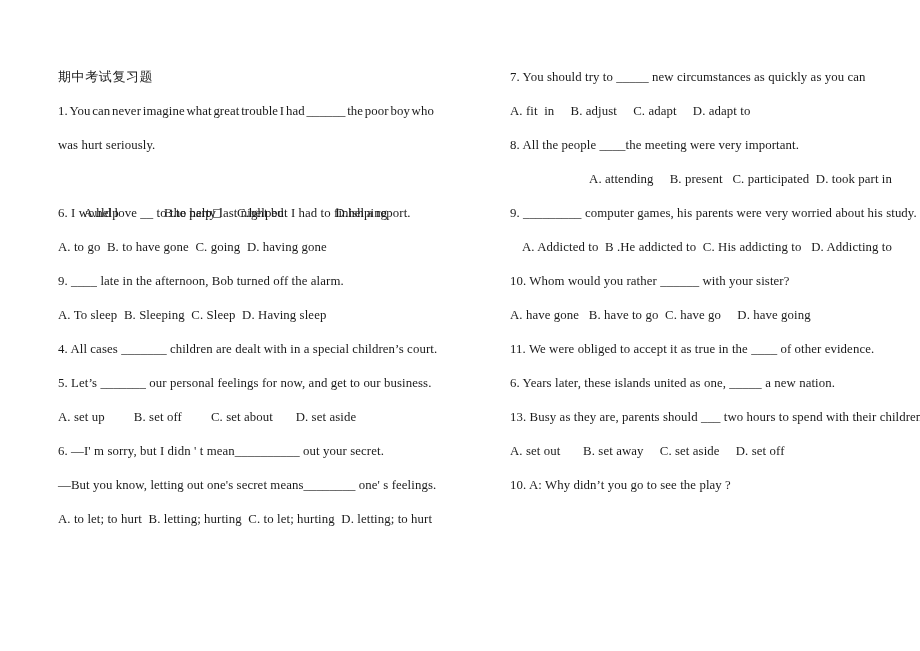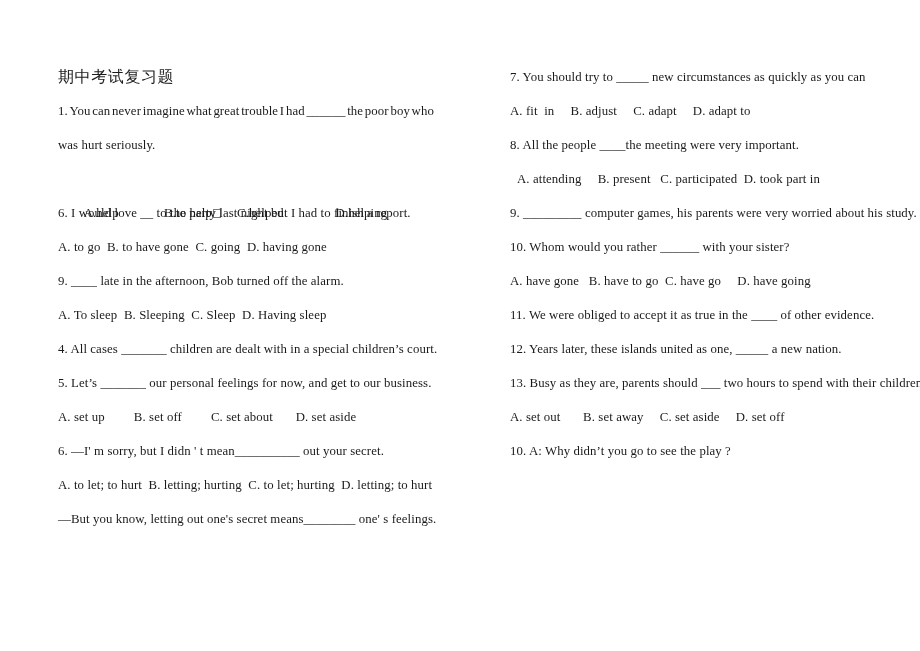--- a/index.html
+++ b/index.html
@@ -46,35 +46,36 @@
   
   .line {
     height: 34px;
     line-height: 34px;
     font-size: 12.8px;
     white-space: pre;
     letter-spacing: 0.1px;
   }
 
   .line.title {
-    font-size: 16px;
+    font-size: 13px;
     font-family: "DejaVu Sans", "Liberation Sans", sans-serif;
     letter-spacing: 0.6px;
   }
 
   
   .line.justify {
     white-space: normal;
     display: flex;
     justify-content: space-between;
     width: 376px;
   }
 
   .line.indent {
     padding-left: 7px;
+    text-align: right;
   }
 
   .tofu {
     display: inline-block;
     width: 8px;
     height: 9px;
     border: 1px solid #7a7a7a;
     vertical-align: -1px;
     margin-left: 1px;
     box-sizing: border-box;
@@ -120,41 +121,42 @@
 
       <div class="line">9. ____ late in the afternoon, Bob turned off the alarm.</div>
       <div class="line">A. To sleep  B. Sleeping  C. Sleep  D. Having sleep</div>
 
       <div class="line">4. All cases _______ children are dealt with in a special children’s court.</div>
 
       <div class="line">5. Let’s _______ our personal feelings for now, and get to our business.</div>
       <div class="line">A. set up   B. set off   C. set about   D. set aside</div>
 
       <div class="line">6. —I' m sorry, but I didn ' t mean__________ out your secret.</div>
+      <div class="line">—But you know, letting out one's secret means________ one' s feelings.</div>
       <div class="line">A. to let; to hurt  B. letting; hurting  C. to let; hurting  D. letting; to hurt</div>
-      <div class="line">—But you know, letting out one's secret means________ one' s feelings.</div>
 
     </div>
 
     <div class="col col-right">
 
       <div class="line">7. You should try to _____ new circumstances as quickly as you can</div>
       <div class="line">A. fit  in  B. adjust  C. adapt  D. adapt to</div>
 
       <div class="line">8. All the people ____the meeting were very important.</div>
       <div class="line indent">A. attending  B. present  C. participated  D. took part in</div>
 
       <div class="line">9. _________ computer games, his parents were very worried about his study.</div>
+      <div class="line indent">A. Addicted to  B .He addicted to  C. His addicting to  D. Addicting to</div>
 
       <div class="line">10. Whom would you rather ______ with your sister?</div>
       <div class="line">A. have gone  B. have to go  C. have go  D. have going</div>
 
       <div class="line">11. We were obliged to accept it as true in the ____ of other evidence.</div>
 
-      <div class="line">12. Years later, these islands united as one, _____ a new nation.</div>
+      <div class="line">6. Years later, these islands united as one, _____ a new nation.</div>
 
       <div class="line">13. Busy as they are, parents should ___ two hours to spend with their children.</div>
       <div class="line">A. set out   B. set away  C. set aside  D. set off</div>
 
       <div class="line">10. A: Why didn’t you go to see the play ?</div>
 
     </div>
 
   </div>
 

